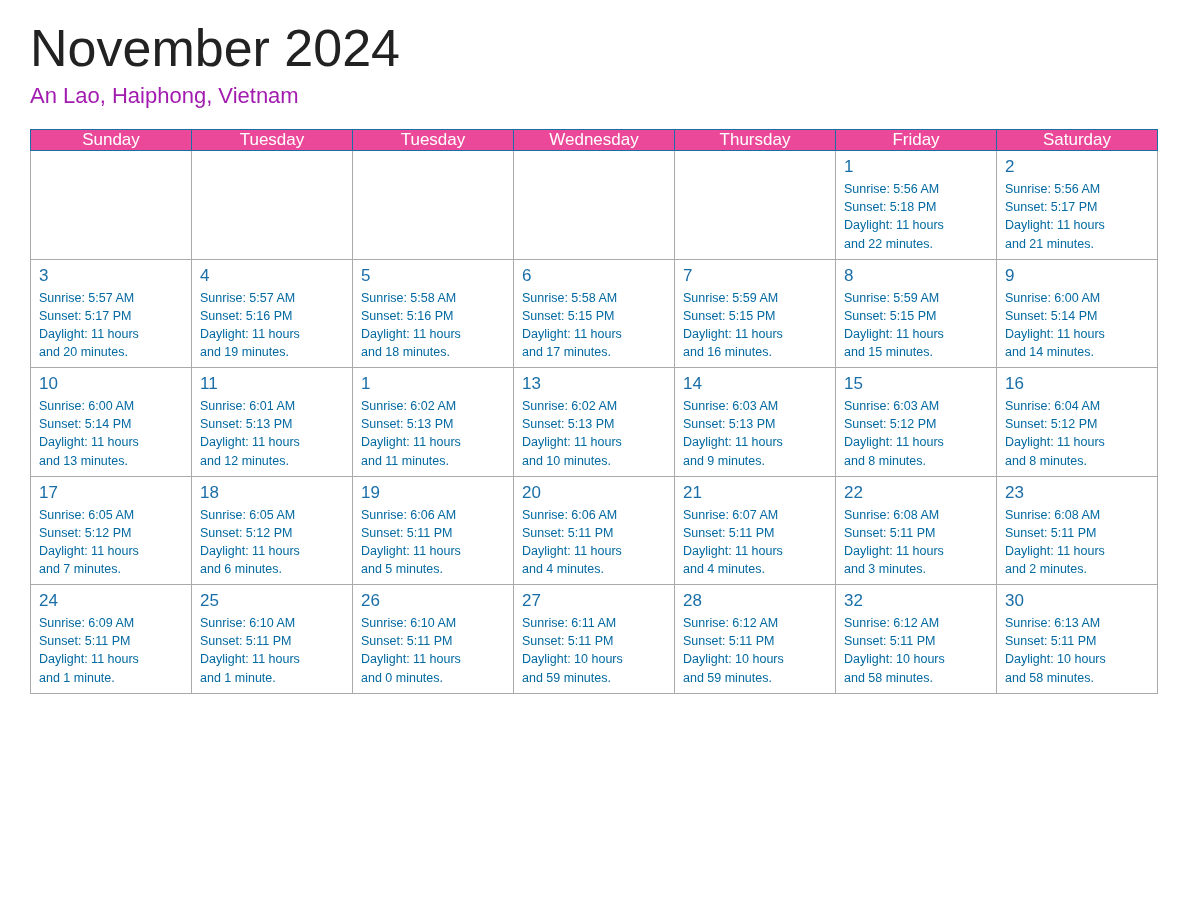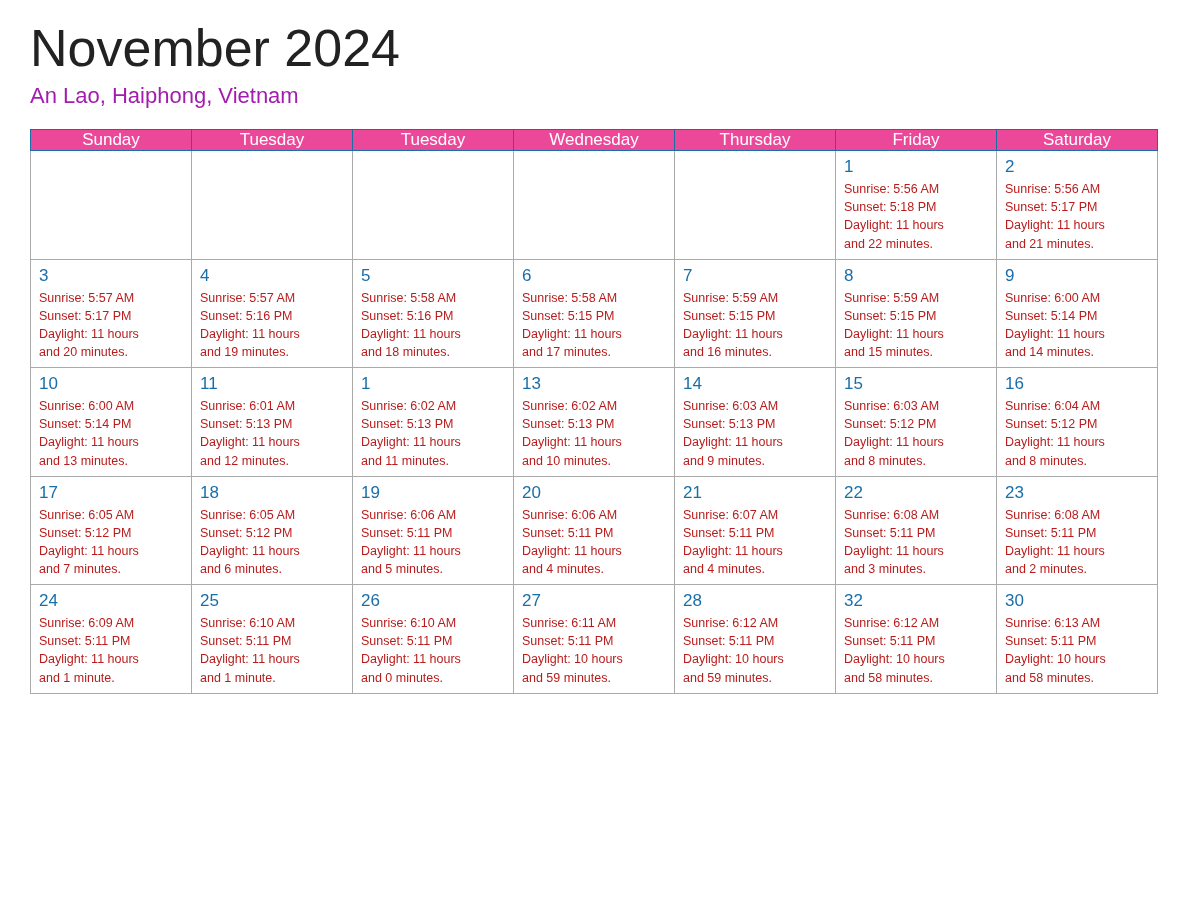--- a/index.html
+++ b/index.html
@@ -86,21 +86,21 @@
     }
     .day-num {
       font-size: 17px;
       font-weight: normal;
       color: #1a6ea8;
       display: block;
       margin-bottom: 3px;
     }
     .day-info {
       font-size: 12.5px;
-      color: #b91c1c;
+      color: #0369a1;
       line-height: 1.45;
     }
     .empty-cell {
       background: #f9f9f9;
     }
     tr.week-row td {
       height: 100px;
     }
   </style>
 </head>

